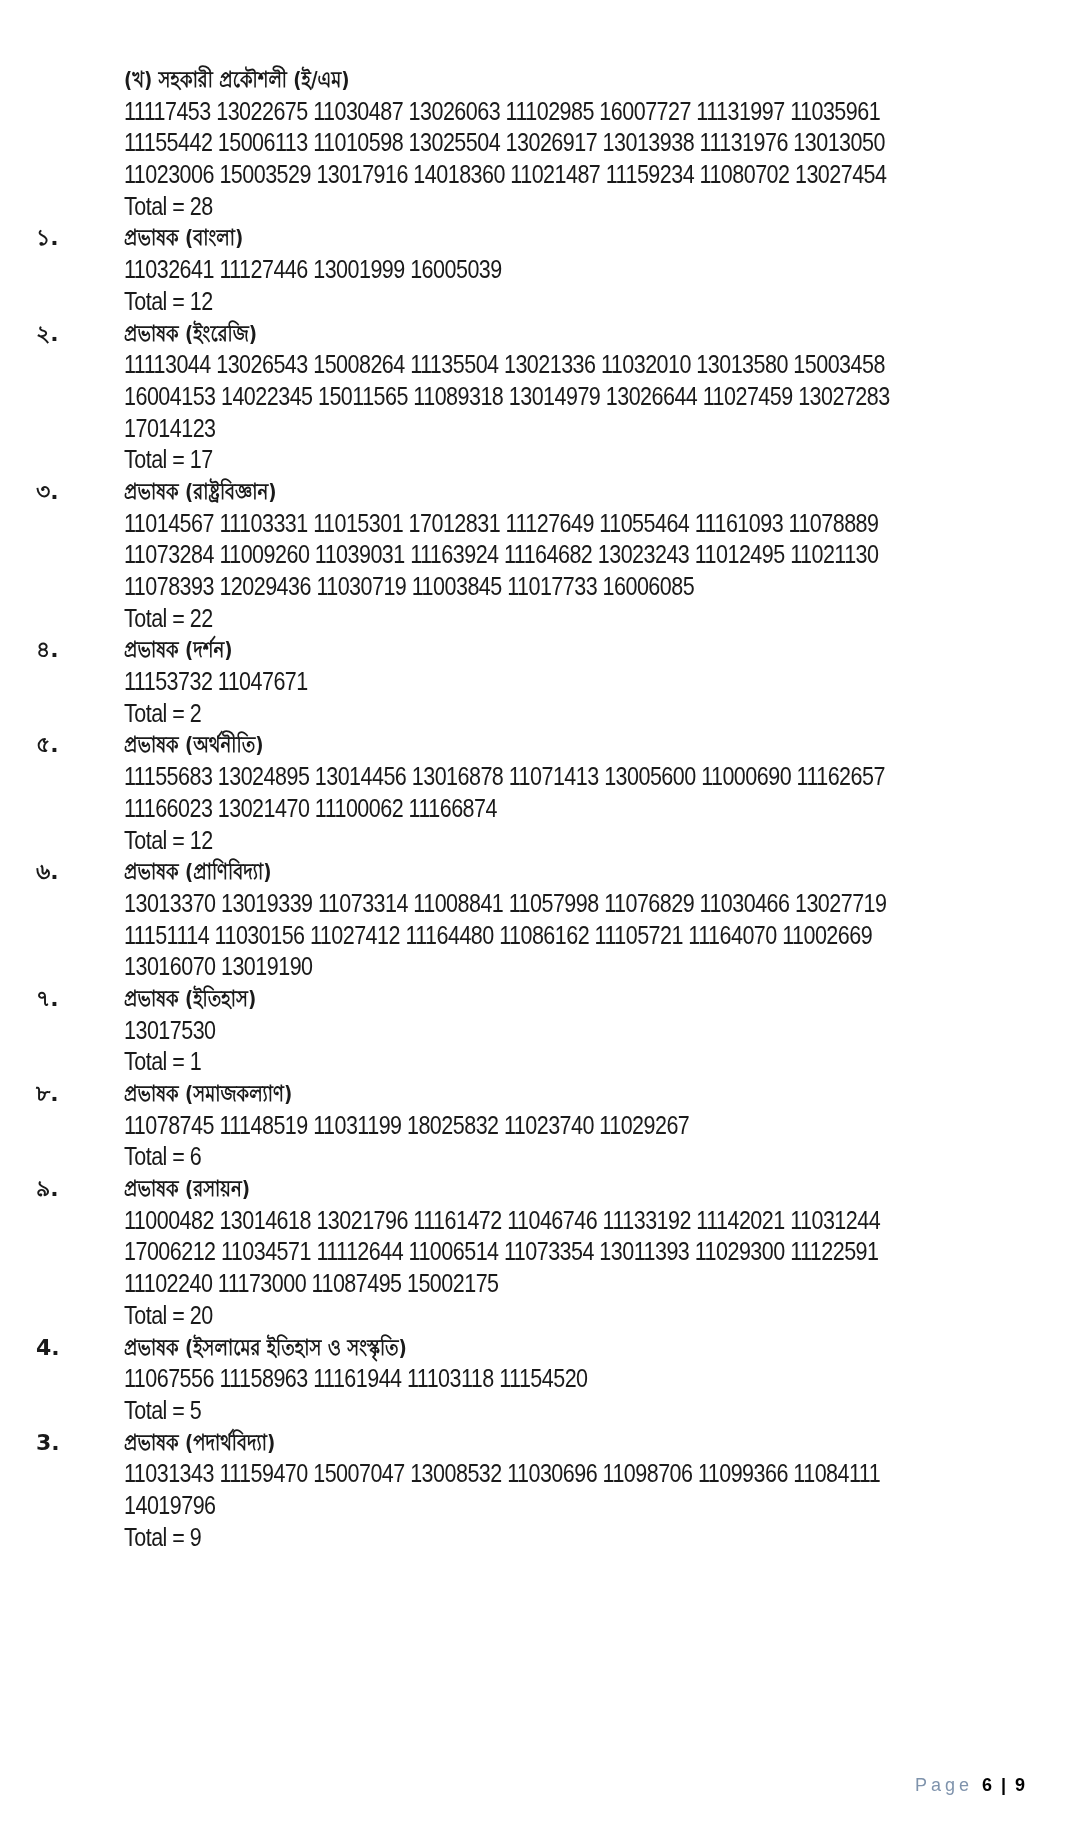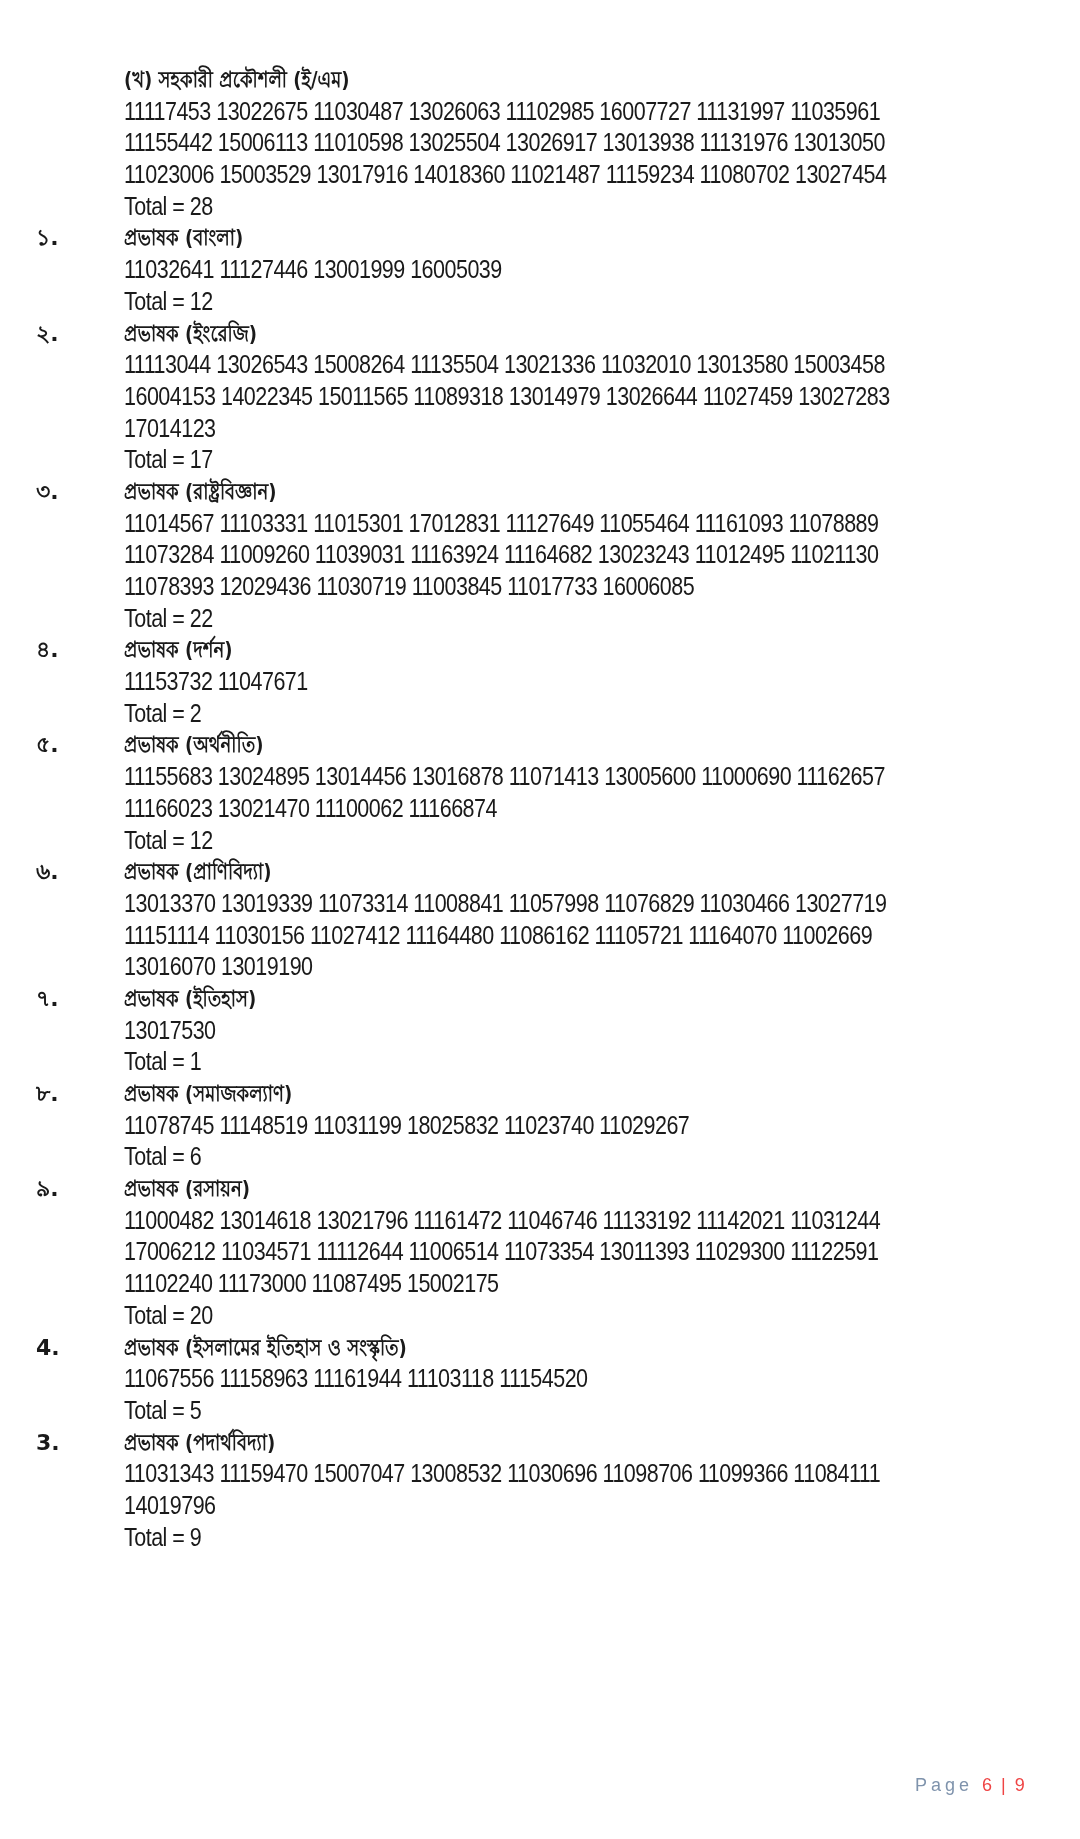--- a/index.html
+++ b/index.html
@@ -10,21 +10,21 @@
   .txt { position: absolute; left: 124px; font-size: 25px; letter-spacing: -0.6px;
          transform: scaleX(0.86); transform-origin: left center; }
   .heading { position: absolute; left: 124px; font-size: 22px; font-weight: bold;
              font-family: "DejaVu Sans", sans-serif; transform: scaleX(0.82); transform-origin: left center; }
   .section-title { position: absolute; left: 124px; font-size: 25px; font-weight: bold;
                    font-family: "DejaVu Sans", sans-serif; transform: scaleX(0.80); transform-origin: left center; }
   .idx { position: absolute; left: 36px; font-size: 22px; font-weight: bold;
          font-family: "DejaVu Sans", sans-serif; }
   .footer { position: absolute; left: 915px; top: 1775px; font-size: 18px; letter-spacing: 4px; }
   .footer .pg-word { color: #7f93ac; text-align: center; }
-  .footer .pg-num { color: #ef4444; font-weight: normal; letter-spacing: 2px; }
+  .footer .pg-num { color: #000000; font-weight: bold; letter-spacing: 2px; }
 </style>
 </head>
 <body>
 
 <div class="page">
 
   <div class="line">
     <span class="heading">(খ) সহকারী প্রকৌশলী (ই/এম)</span>
   </div>
   <div class="line">

